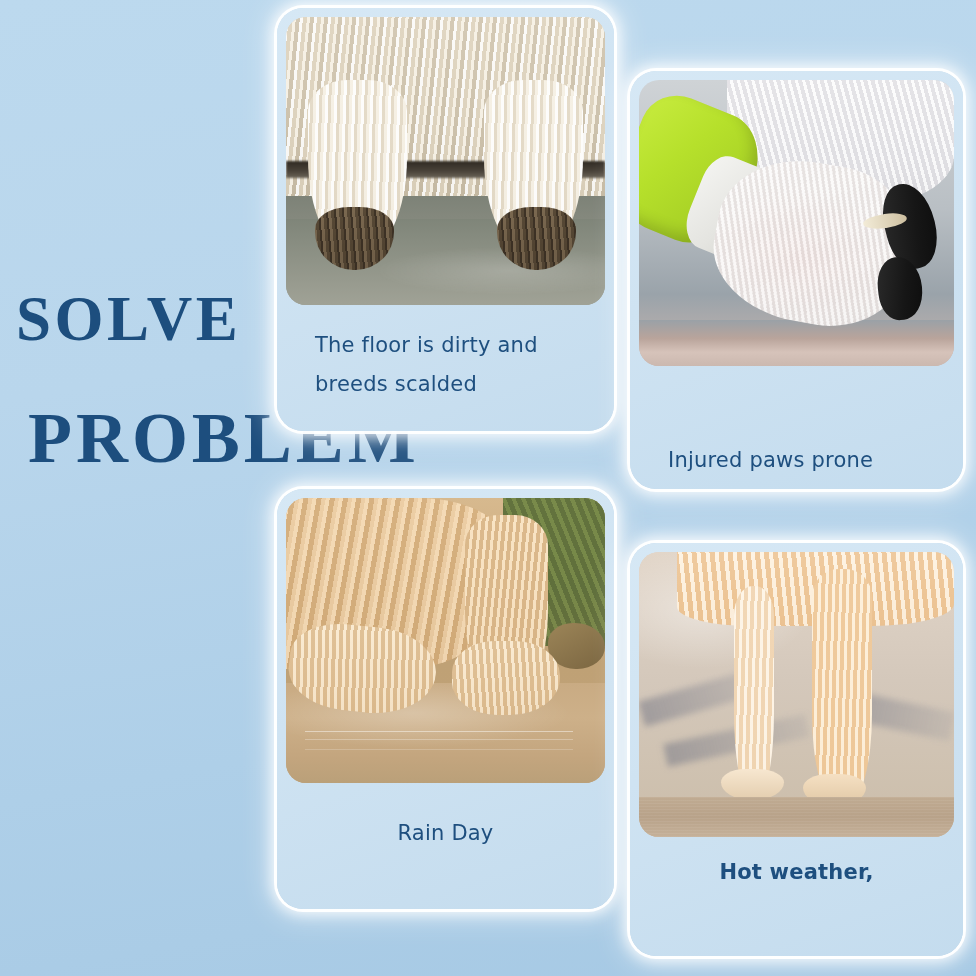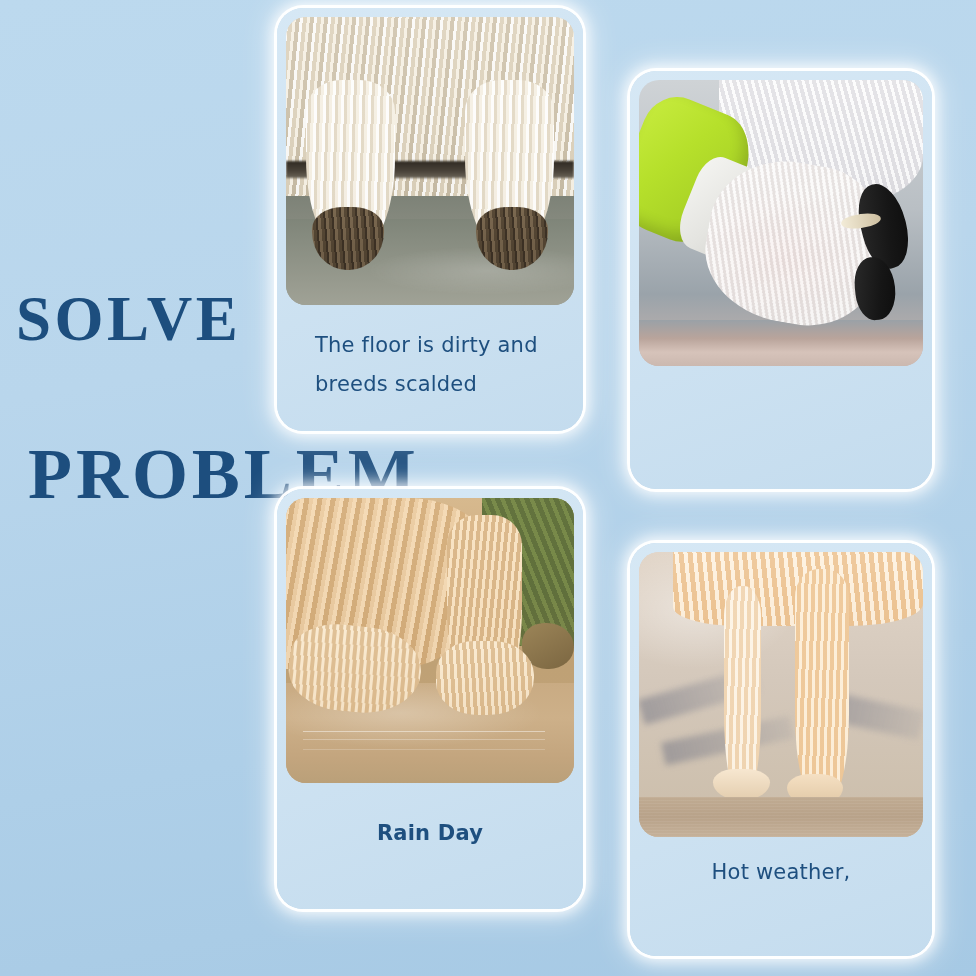--- a/index.html
+++ b/index.html
@@ -32,34 +32,35 @@
     line-height: 1;
     text-align: center;
   }
   #title-solve {
     left: 16px;
     top: 288px;
     font-size: 63px;
   }
   #title-problem {
     left: 28px;
-    top: 438px;
+    top: 402px;
     font-size: 72px;
   }
 
   
   .card {
     position: absolute;
     border-radius: 26px;
     background: linear-gradient(160deg, #d6e8f5 0%, #cfe3f2 45%, #c4dcee 100%);
     box-shadow:
       0 0 0 3px rgba(255,255,255,0.95),
       0 0 14px 5px rgba(255,255,255,0.85),
       0 0 28px 10px rgba(255,255,255,0.40);
     overflow: hidden;
+    padding-left: 31px;
   }
   .card-photo {
     position: absolute;
     left: 9px;
     right: 9px;
     top: 9px;
     border-radius: 20px;
     overflow: hidden;
   }
   .card-caption {
@@ -77,27 +78,27 @@
 
   
   #card-1 { left: 277px; top: 8px;   width: 306px; height: 423px; }
   #card-1 .card-photo { height: 288px; }
   #card-1 .card-caption { top: 318px; }
 
   #card-2 { left: 630px; top: 71px;  width: 302px; height: 418px; }
   #card-2 .card-photo { height: 286px; }
   #card-2 .card-caption { top: 370px; }
 
-  #card-3 { left: 277px; top: 489px; width: 306px; height: 420px; font-weight: bold; }
+  #card-3 { left: 277px; top: 489px; width: 306px; height: 420px; }
   #card-3 .card-photo { height: 285px; }
   #card-3 .card-caption { top: 325px; }
 
   #card-4 { left: 630px; top: 543px; width: 302px; height: 413px; }
   #card-4 .card-photo { height: 285px; }
-  #card-4 .card-caption { top: 310px; }
+  #card-4 .card-caption { top: 310px; font-weight: bold; }
 
   
   .photo {
     position: absolute;
     inset: 0;
   }
 
   
   #photo-1 {
     background:
@@ -366,20 +367,24 @@
       <div class="photo" id="photo-2">
         <div class="bg-fur"></div>
         <div class="table-edge"></div>
         <div class="bandage"></div>
         <div class="wrap"></div>
         <div class="paw"></div>
         <div class="nail-a"></div>
         <div class="nail-b"></div>
         <div class="claw"></div>
       </div>
+    </div>
+    <div class="card-caption cap-left">
+      <div>Injured paws prone</div>
+      <div>to infection</div>
     </div>
   </div>
 
   <div class="card" id="card-3">
     <div class="card-photo">
       <div class="photo" id="photo-3">
         <div class="grass"></div>
         <div class="body"></div>
         <div class="leg-big"></div>
         <div class="rock"></div>

